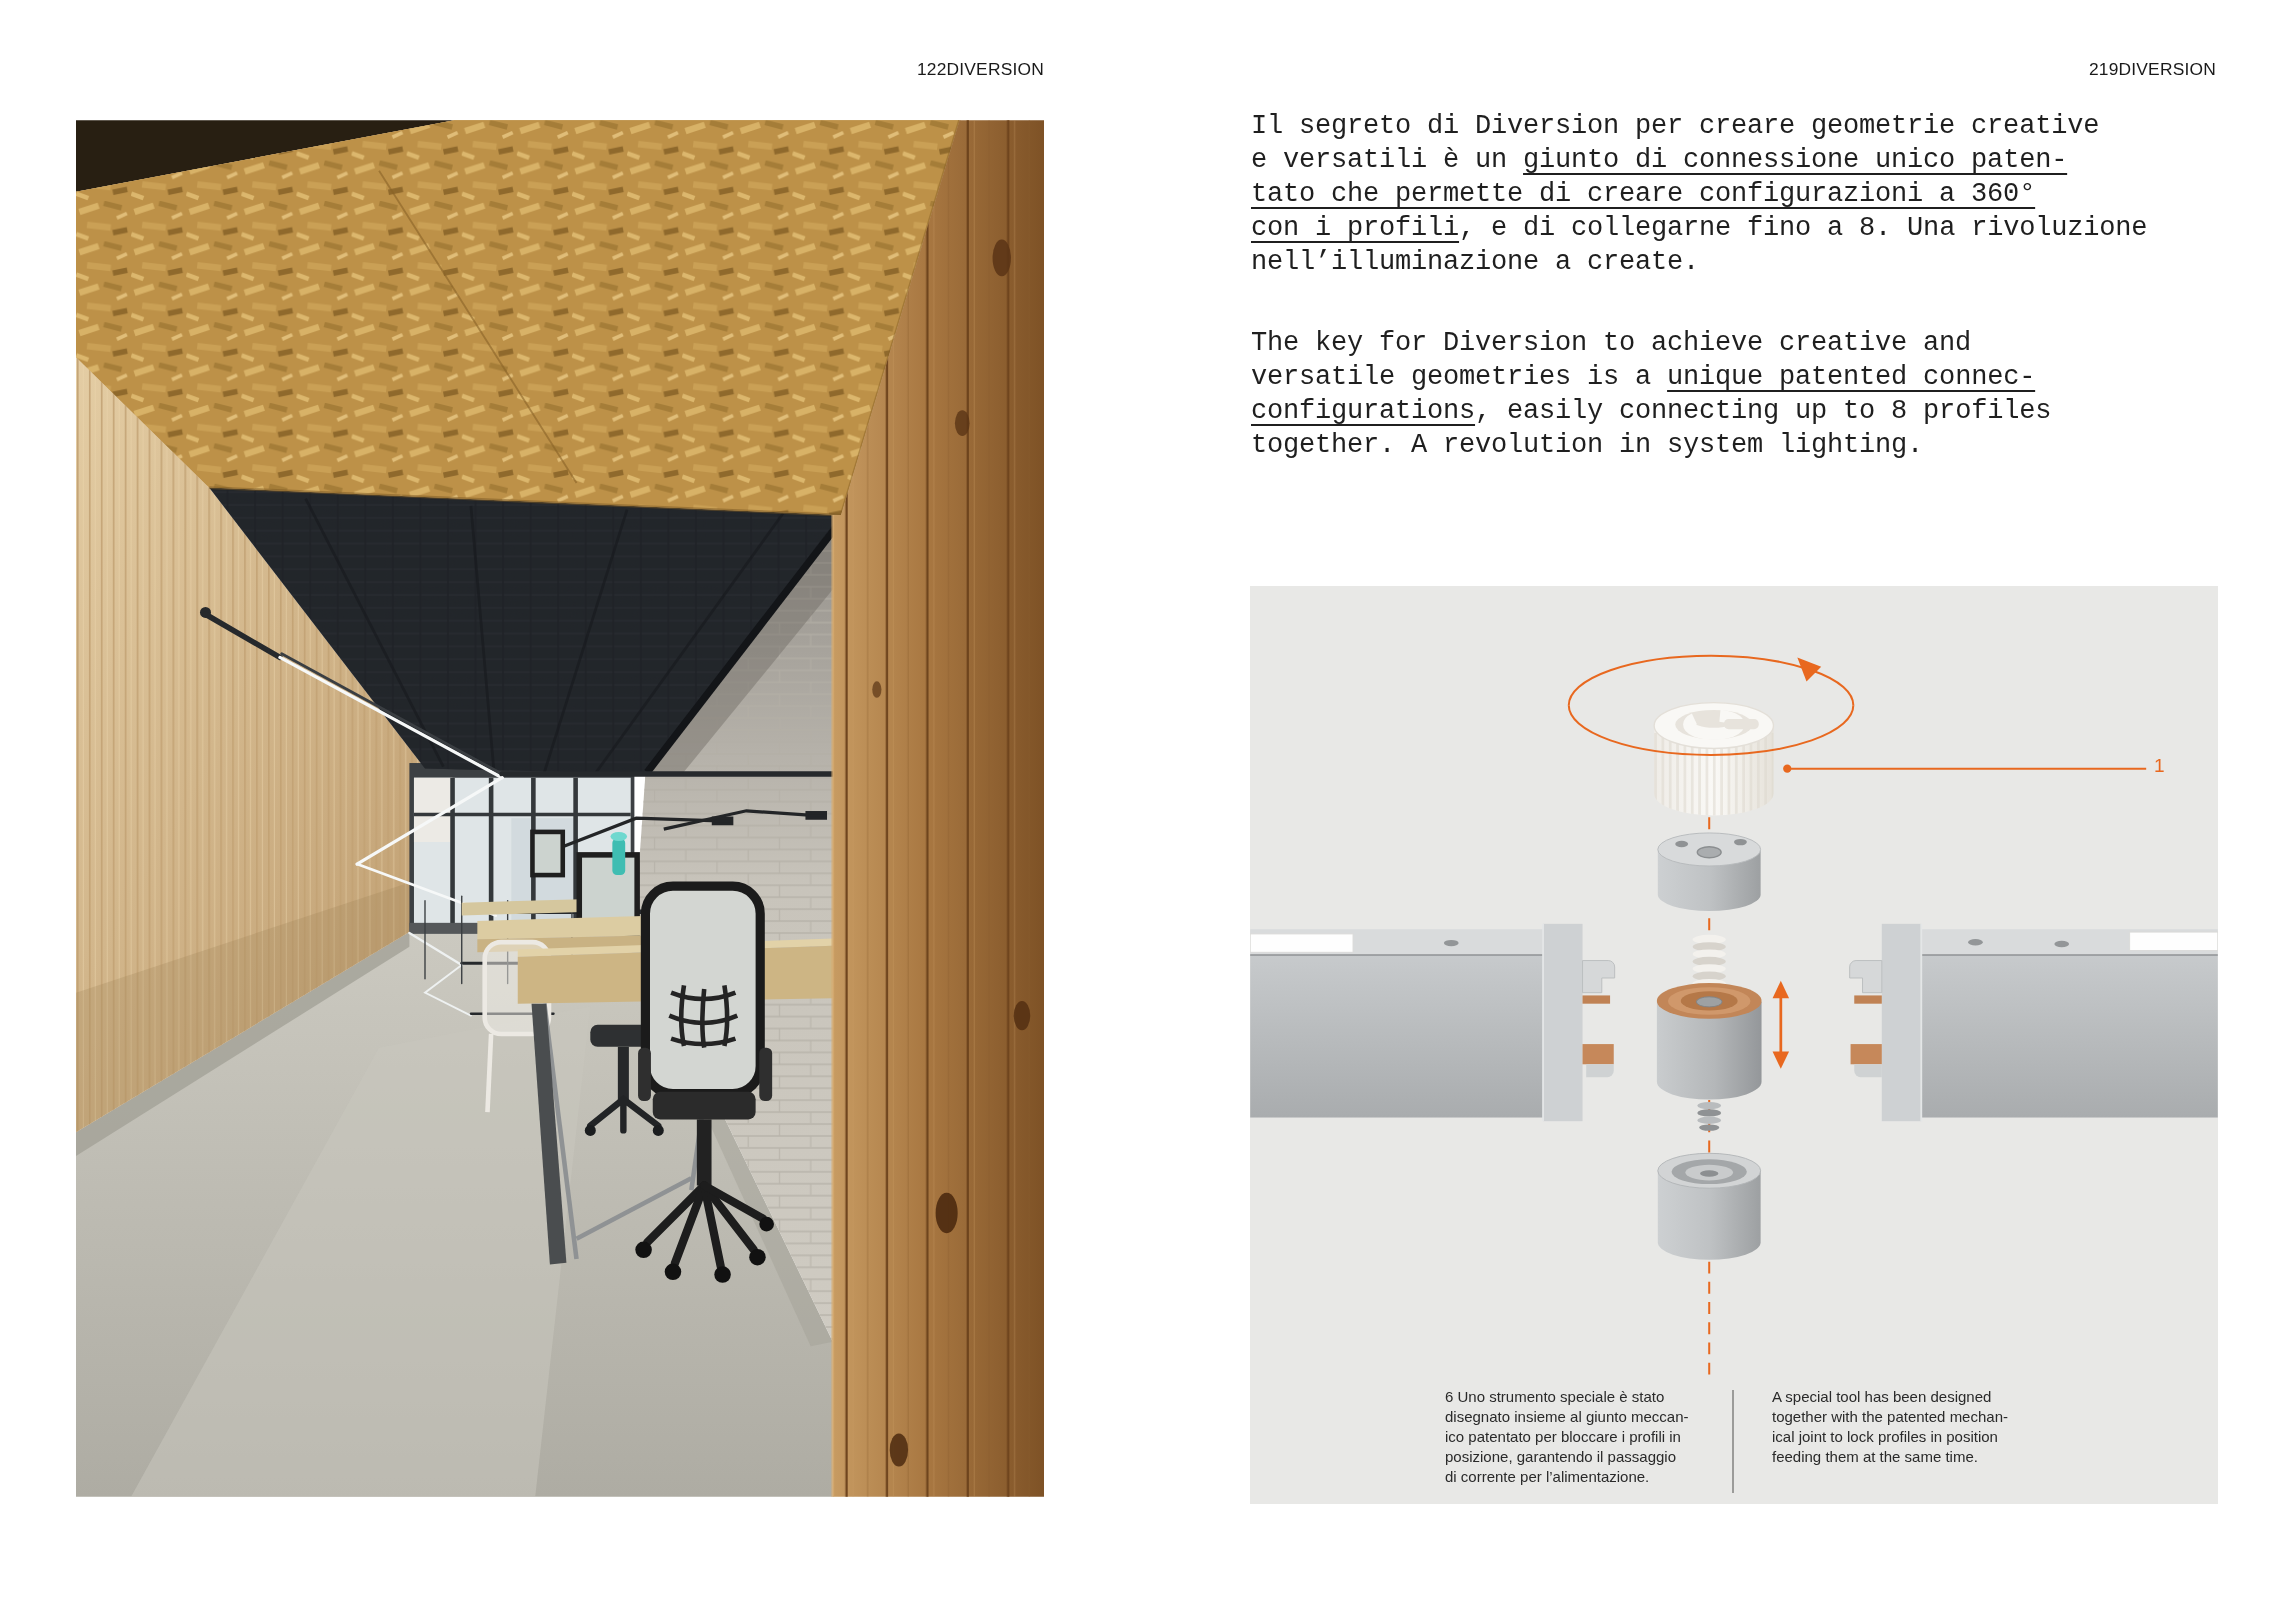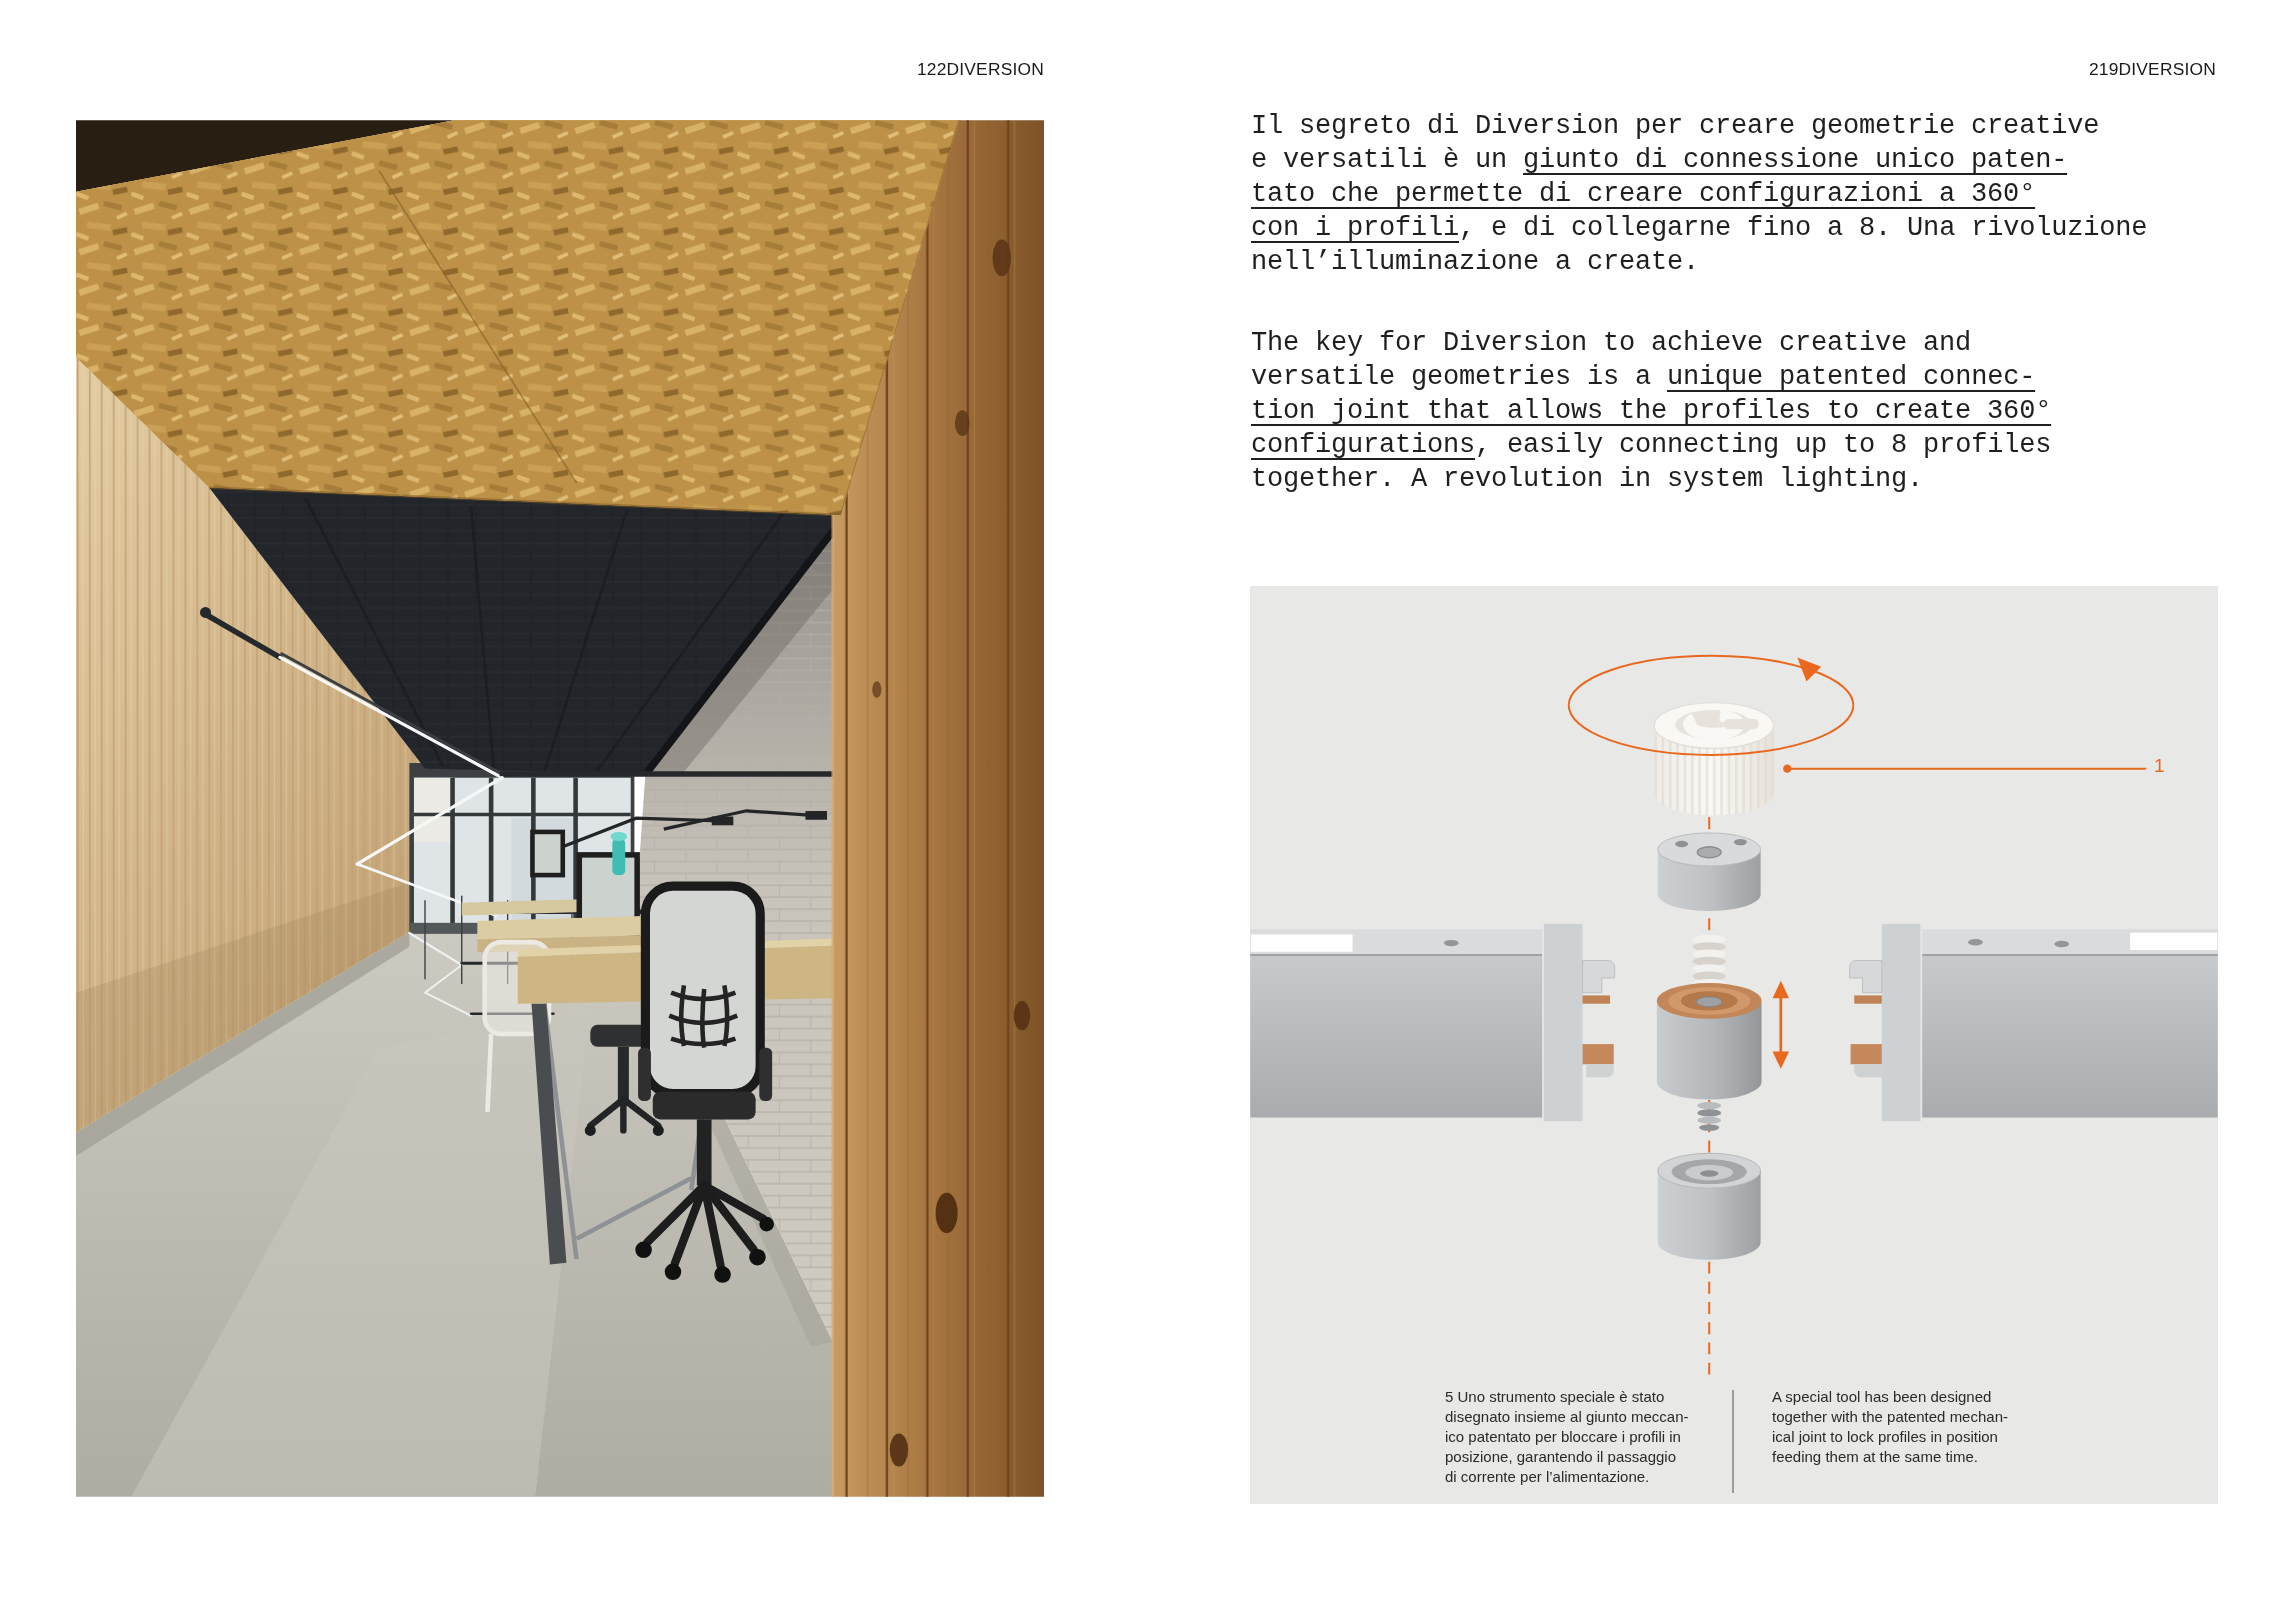--- a/index.html
+++ b/index.html
@@ -262,21 +262,20 @@
   <div class="intro intro-it">
       <div><span>Il segreto di Diversion per creare geometrie creative</span></div>
       <div><span>e versatili è un </span><span class="u">giunto di connessione unico paten-</span></div>
       <div><span class="u">tato che permette di creare configurazioni a 360°</span></div>
       <div><span class="u">con i profili</span><span>, e di collegarne fino a 8. Una rivoluzione</span></div>
       <div><span>nell’illuminazione a create.</span></div>
     </div>
   <div class="intro intro-en">
       <div><span>The key for Diversion to achieve creative and</span></div>
       <div><span>versatile geometries is a </span><span class="u">unique patented connec-</span></div>
-      <div><span class="u">tion joint that allows the profiles to create 360°</span></div>
       <div><span class="u">configurations</span><span>, easily connecting up to 8 profiles</span></div>
       <div><span>together. A revolution in system lighting.</span></div>
     </div>
 
   <div class="panel">
     <svg class="diagram" viewBox="0 0 1054 1000">
       <defs>
         <linearGradient id="gGrad1" x1="0" y1="0" x2="1" y2="0">
           <stop offset="0" stop-color="#cdd0d2"></stop>
             <stop offset="0.5" stop-color="#bfc2c4"></stop>
@@ -396,21 +395,21 @@
         <line x1="731" y1="368" x2="731" y2="583" stroke="#e4e6e7" stroke-width="2"></line>
         <path d="M688,408 h-28 a7,7 0 0 0 -7,7 v12 h14 v16 h21 Z" fill="#d6d8d9" stroke="#b9bcbe" stroke-width="1"></path>
         <rect x="658" y="446" width="30" height="9" fill="#c08254"></rect>
         <rect x="654" y="499" width="34" height="22" fill="#c6885a"></rect>
         <path d="M688,521 h-30 v7 a7,7 0 0 0 7,7 h23 Z" fill="#cfd2d3"></path>
       </g>
     </svg>
 
     <span class="callout">1</span>
 
-    <div class="fn fn-it">5 Uno strumento speciale è stato
+    <div class="fn fn-it">6 Uno strumento speciale è stato
 disegnato insieme al giunto meccan-
 ico patentato per bloccare i profili in
 posizione, garantendo il passaggio
 di corrente per l’alimentazione.</div>
     <div class="fn-divider"></div>
     <div class="fn fn-en">A special tool has been designed
 together with the patented mechan-
 ical joint to lock profiles in position
 feeding them at the same time.</div>
   </div>

